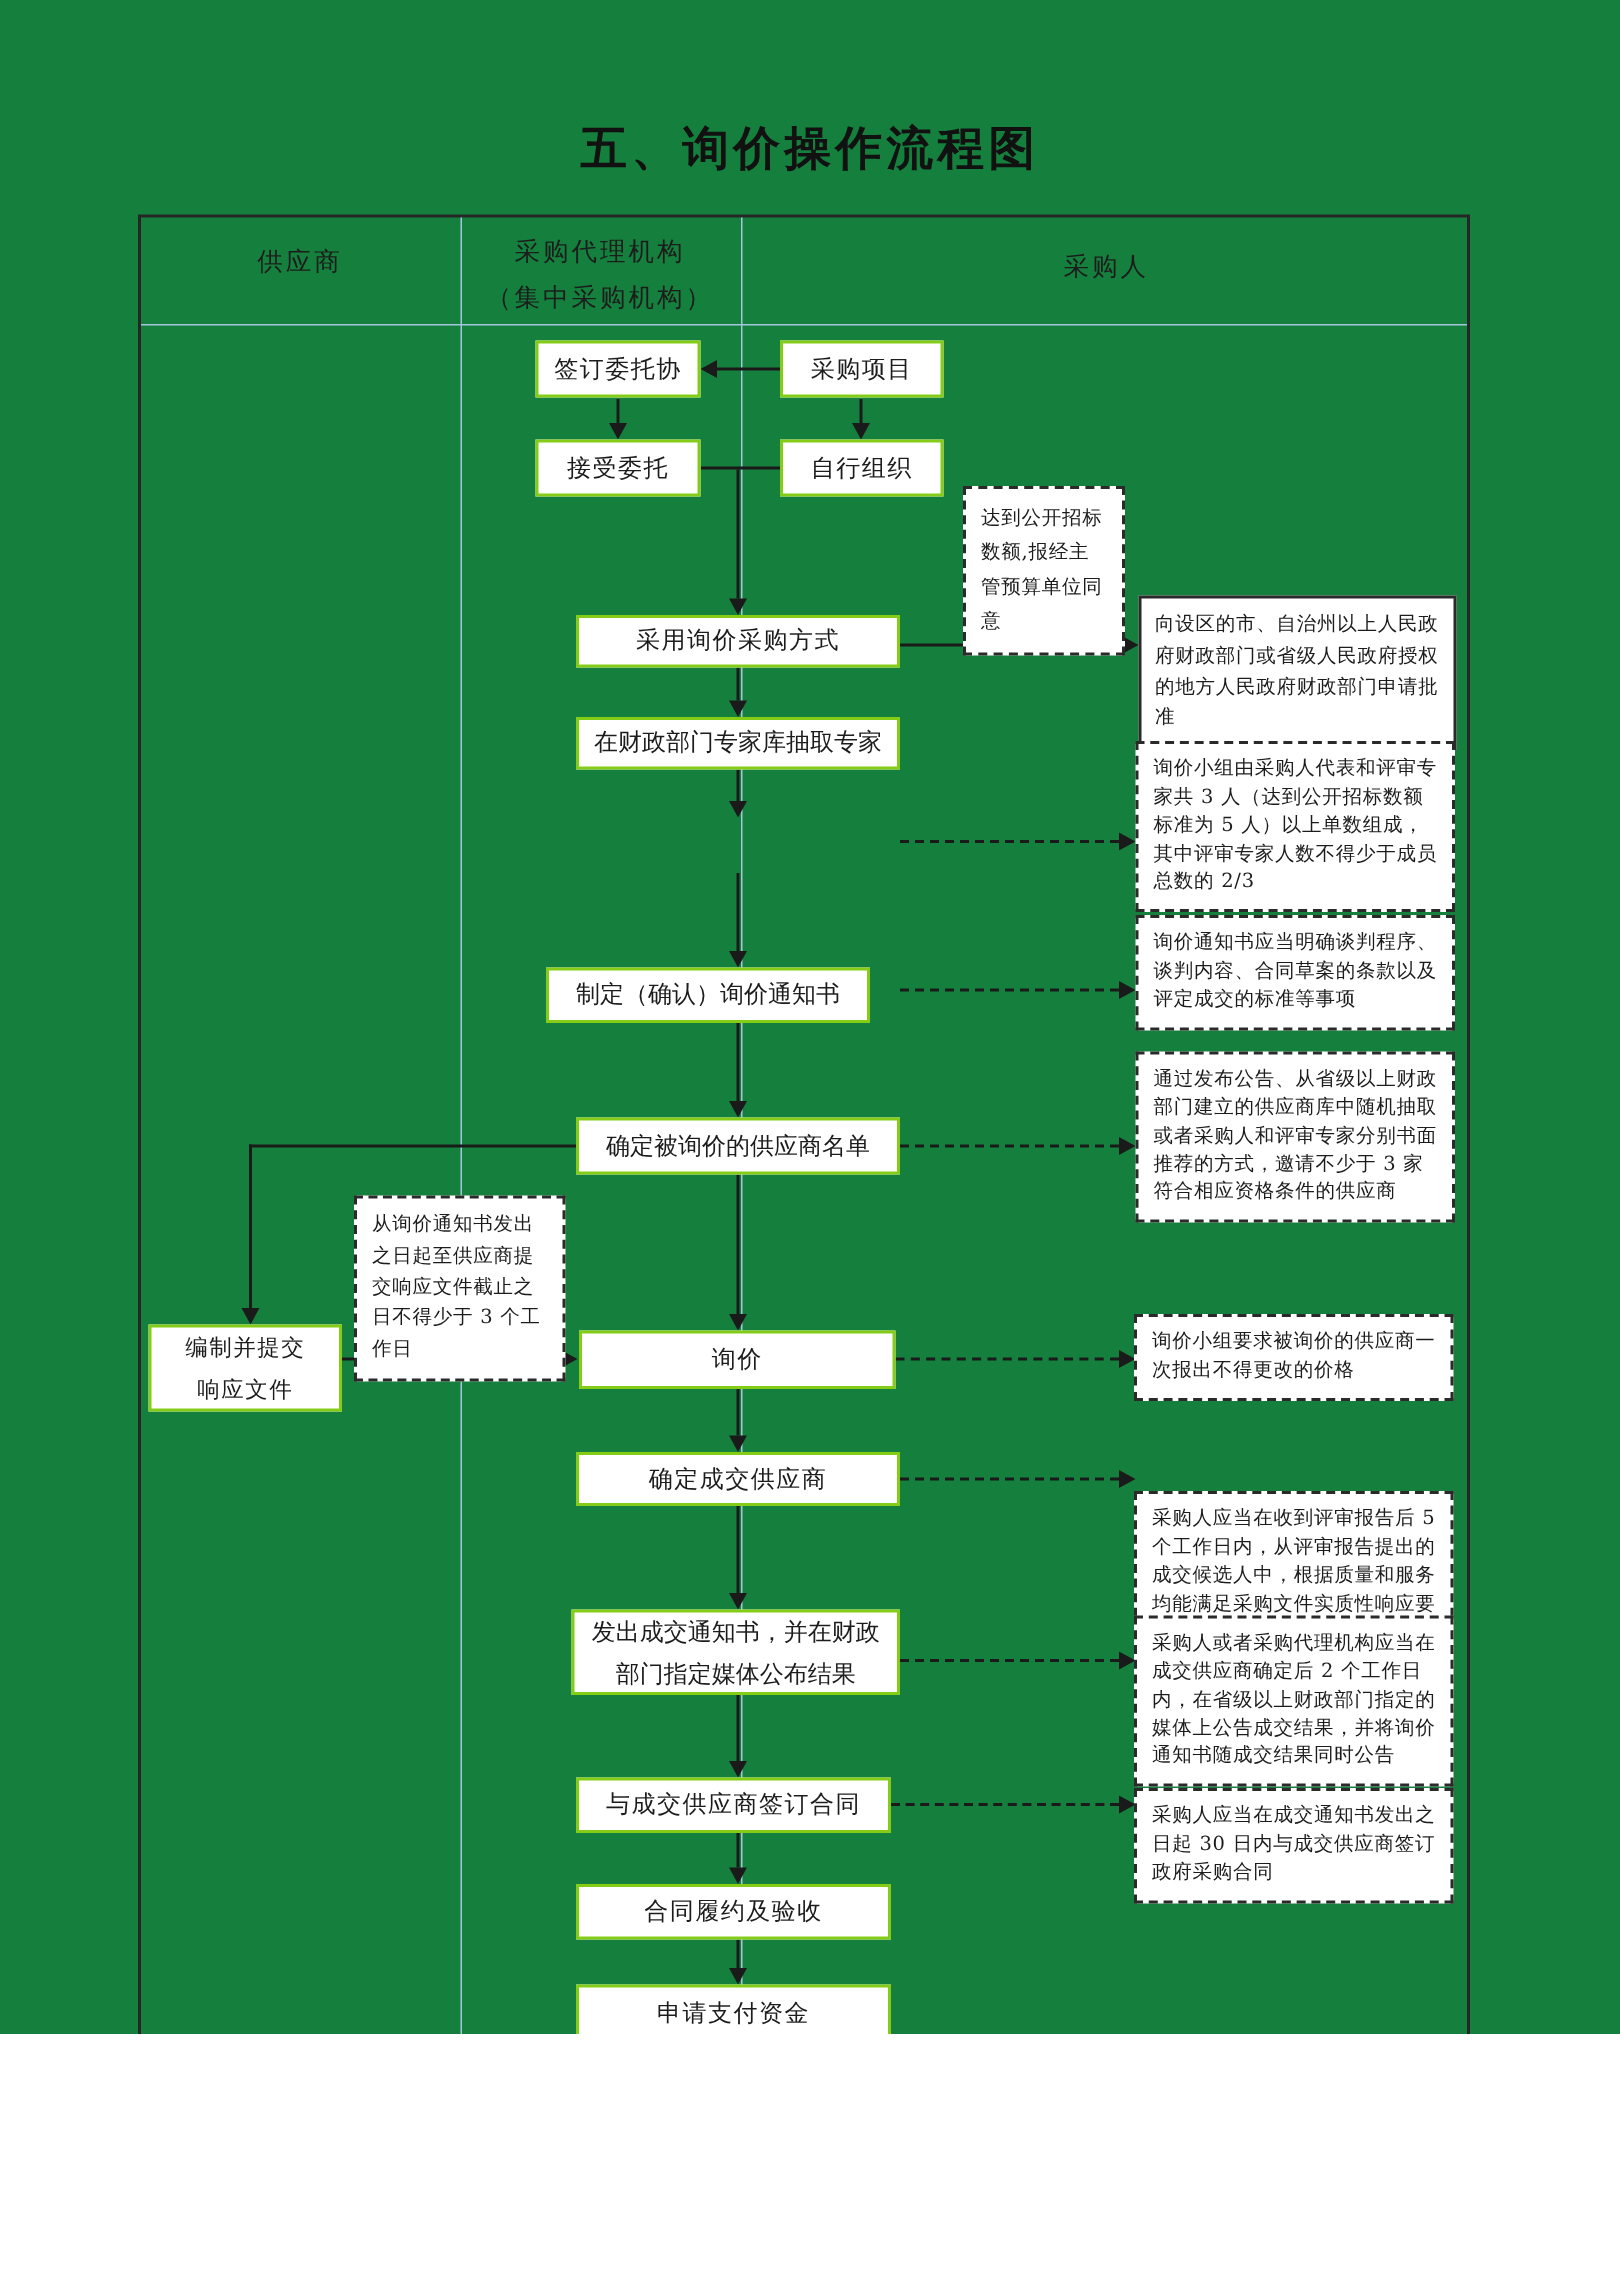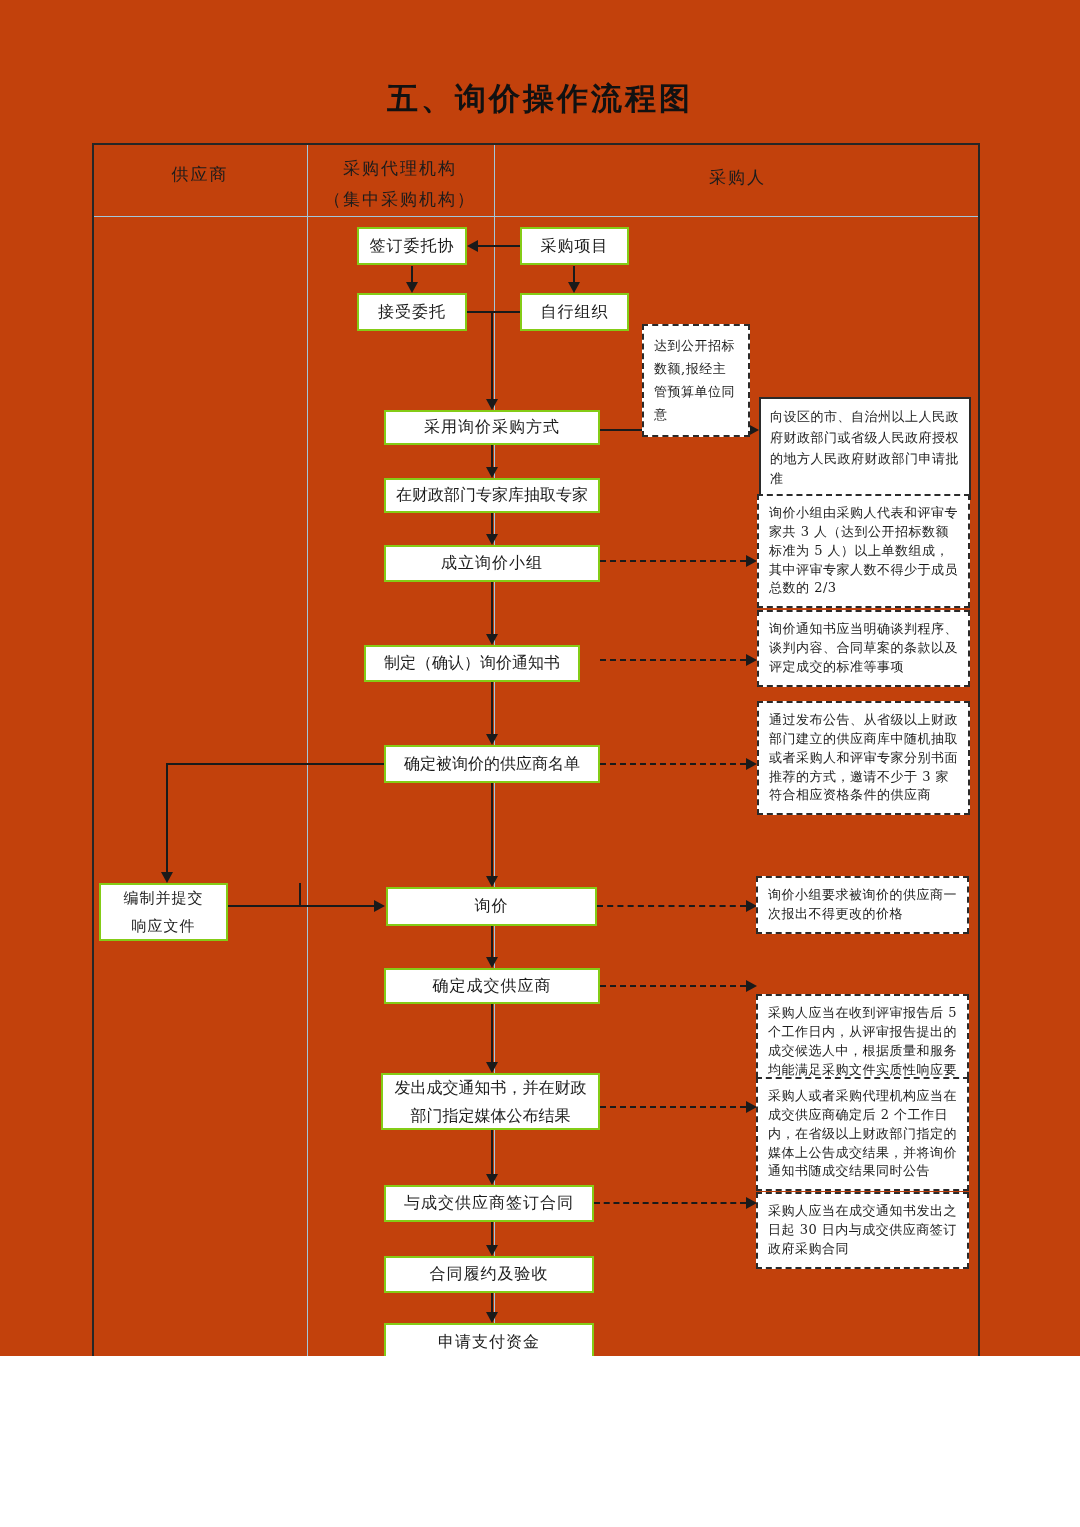--- a/index.html
+++ b/index.html
@@ -1,17 +1,17 @@
 <!DOCTYPE html>
 <html><head>
 <meta charset="utf-8">
 <style>
   html,body{margin:0;padding:0;background:#ffffff;}
   .canvas{
-    position:relative;width:1080px;height:1356px;background:#c2410c;
+    position:relative;width:1080px;height:1356px;background:#15803d;
     font-family:"DejaVu Serif","Liberation Serif",serif;color:#1c1c1c;
     overflow:hidden;
   }
   .title{
     position:absolute;left:0;top:78px;width:100%;text-align:center;
     font-size:31px;font-weight:bold;letter-spacing:3px;color:#111;
   }
   .frame{
     position:absolute;left:92px;top:143px;width:888px;height:1229px;
     border:2px solid #262626;box-sizing:border-box;background:transparent;
@@ -117,35 +117,35 @@
   <i class="ar" style="left:746px;top:1101px;"></i>
   <i class="hd" style="left:594px;top:1202px;width:152px;"></i>
   <i class="ar" style="left:746px;top:1197px;"></i>
 
   <div class="node" style="left:357px;top:227px;width:110px;height:38px;">签订委托协</div>
   <div class="node" style="left:520px;top:227px;width:109px;height:38px;">采购项目</div>
   <div class="node" style="left:357px;top:293px;width:110px;height:38px;">接受委托</div>
   <div class="node" style="left:520px;top:293px;width:109px;height:38px;">自行组织</div>
   <div class="node" style="left:384px;top:410px;width:216px;height:35px;">采用询价采购方式</div>
   <div class="node" style="left:384px;top:478px;width:216px;height:35px;letter-spacing:0;">在财政部门专家库抽取专家</div>
-  <div class="node" style="left:384px;top:545px;width:216px;height:37px;">成立询价小组</div>
   <div class="node" style="left:364px;top:645px;width:216px;height:37px;letter-spacing:0;">制定（确认）询价通知书</div>
   <div class="node" style="left:384px;top:745px;width:216px;height:38px;letter-spacing:0;">确定被询价的供应商名单</div>
   <div class="node" style="left:386px;top:887px;width:211px;height:39px;">询价</div>
   <div class="node" style="left:384px;top:968px;width:216px;height:36px;">确定成交供应商</div>
   <div class="node" style="left:381px;top:1073px;width:219px;height:57px;letter-spacing:0;line-height:1.7;">发出成交通知书，并在财政部门指定媒体公布结果</div>
   <div class="node" style="left:384px;top:1185px;width:210px;height:37px;">与成交供应商签订合同</div>
   <div class="node" style="left:384px;top:1256px;width:210px;height:37px;">合同履约及验收</div>
   <div class="node" style="left:384px;top:1323px;width:210px;height:38px;">申请支付资金</div>
   <div class="node prelines" style="left:99px;top:883px;width:129px;height:58px;font-size:15px;line-height:1.9;">编制并提交
 响应文件</div>
   <div class="solidnote" style="left:759px;top:397px;width:212px;">向设区的市、自治州以上人民政府财政部门或省级人民政府授权的地方人民政府财政部门申请批准</div>
 
   <div class="note" style="left:642px;top:324px;width:108px;line-height:1.78;">达到公开招标数额,报经主管预算单位同意</div>
   <div class="note" style="left:757px;top:494px;width:213px;">询价小组由采购人代表和评审专家共 3 人（达到公开招标数额标准为 5 人）以上单数组成，其中评审专家人数不得少于成员总数的 2/3</div>
   <div class="note" style="left:757px;top:610px;width:213px;">询价通知书应当明确谈判程序、谈判内容、合同草案的条款以及评定成交的标准等事项</div>
   <div class="note" style="left:757px;top:701px;width:213px;">通过发布公告、从省级以上财政部门建立的供应商库中随机抽取或者采购人和评审专家分别书面推荐的方式，邀请不少于 3 家符合相应资格条件的供应商</div>
+  <div class="note" style="left:236px;top:797px;width:141px;line-height:1.6;">从询价通知书发出之日起至供应商提交响应文件截止之日不得少于 3 个工作日</div>
   <div class="note" style="left:756px;top:876px;width:213px;">询价小组要求被询价的供应商一次报出不得更改的价格</div>
   <div class="note" style="left:756px;top:994px;width:213px;">采购人应当在收到评审报告后 5 个工作日内，从评审报告提出的成交候选人中，根据质量和服务均能满足采购文件实质性响应要求且报价最低的原则确定成交供应商，也可以书面授权询价小组直接确定成交供应商</div>
   <div class="note" style="left:756px;top:1077px;width:213px;">采购人或者采购代理机构应当在成交供应商确定后 2 个工作日内，在省级以上财政部门指定的媒体上公告成交结果，并将询价通知书随成交结果同时公告</div>
   <div class="note" style="left:756px;top:1192px;width:213px;">采购人应当在成交通知书发出之日起 30 日内与成交供应商签订政府采购合同</div>
 
 </div>
 
 </body></html>

